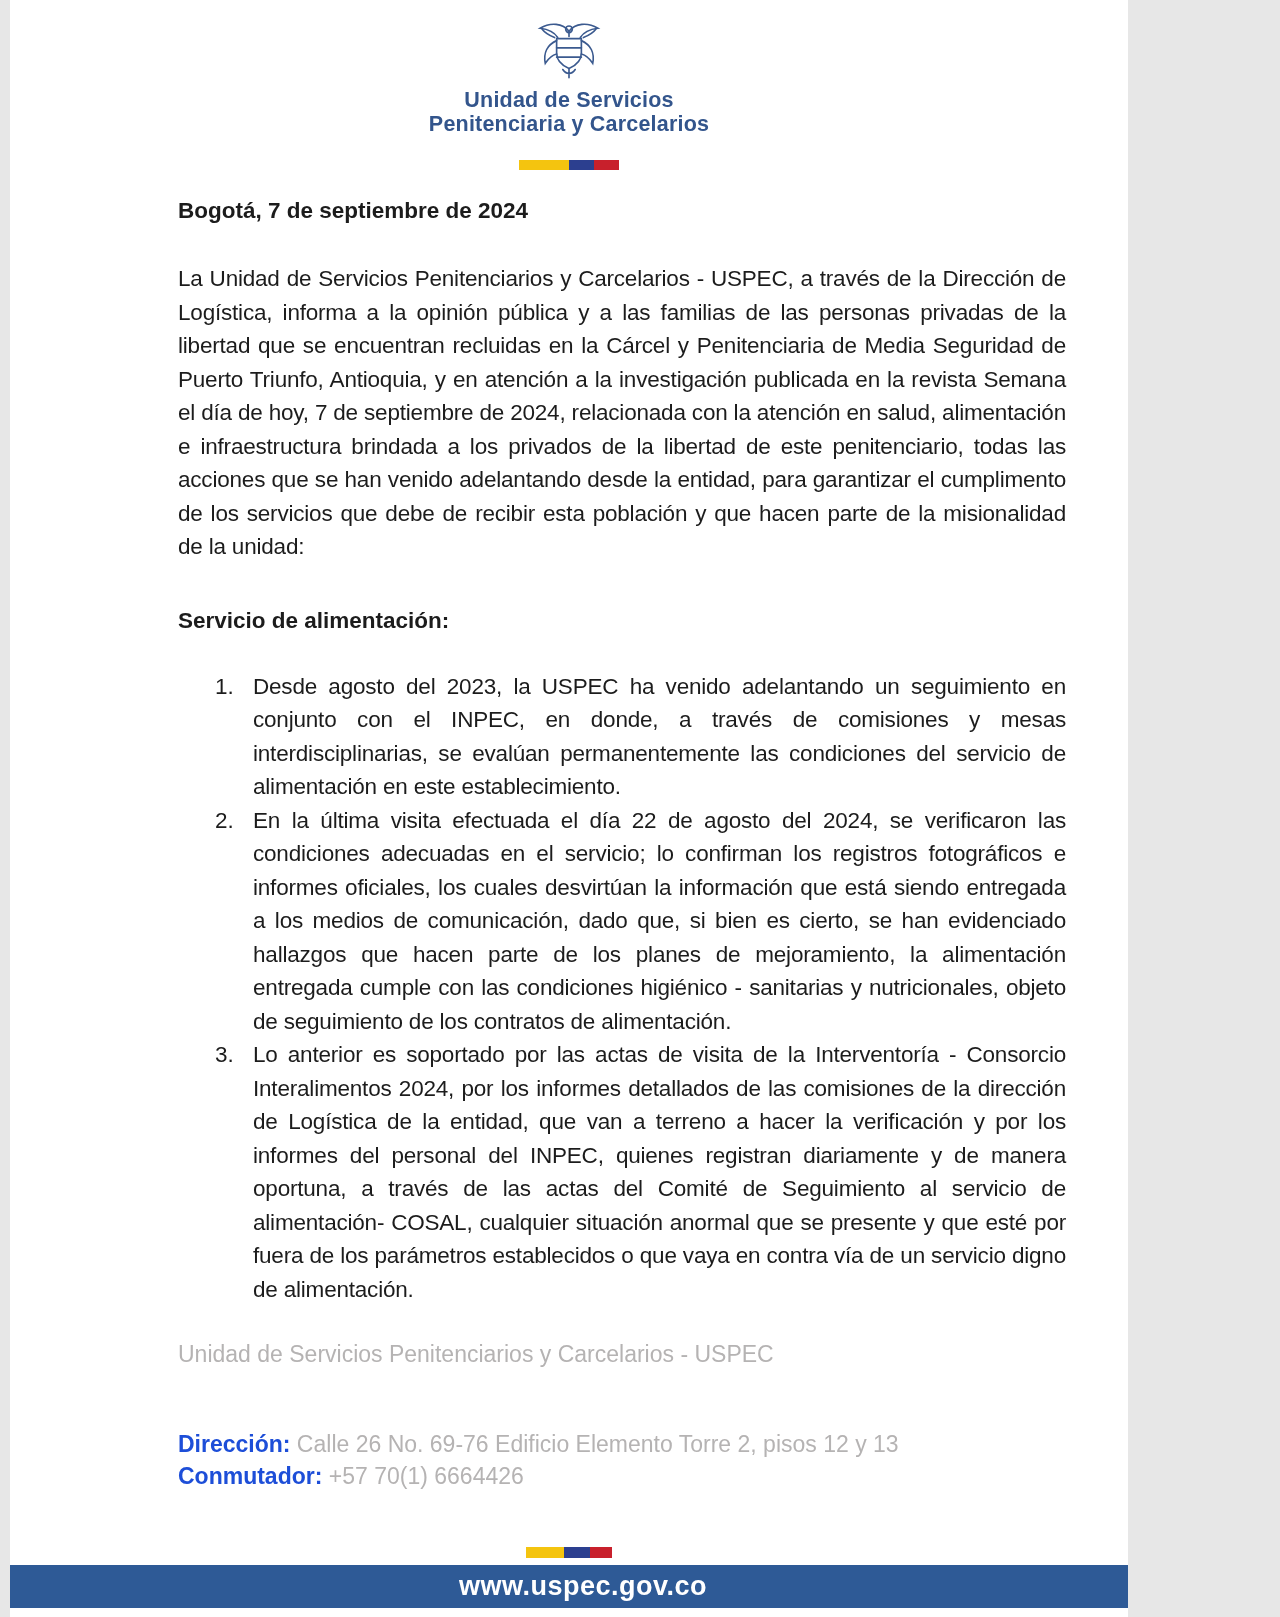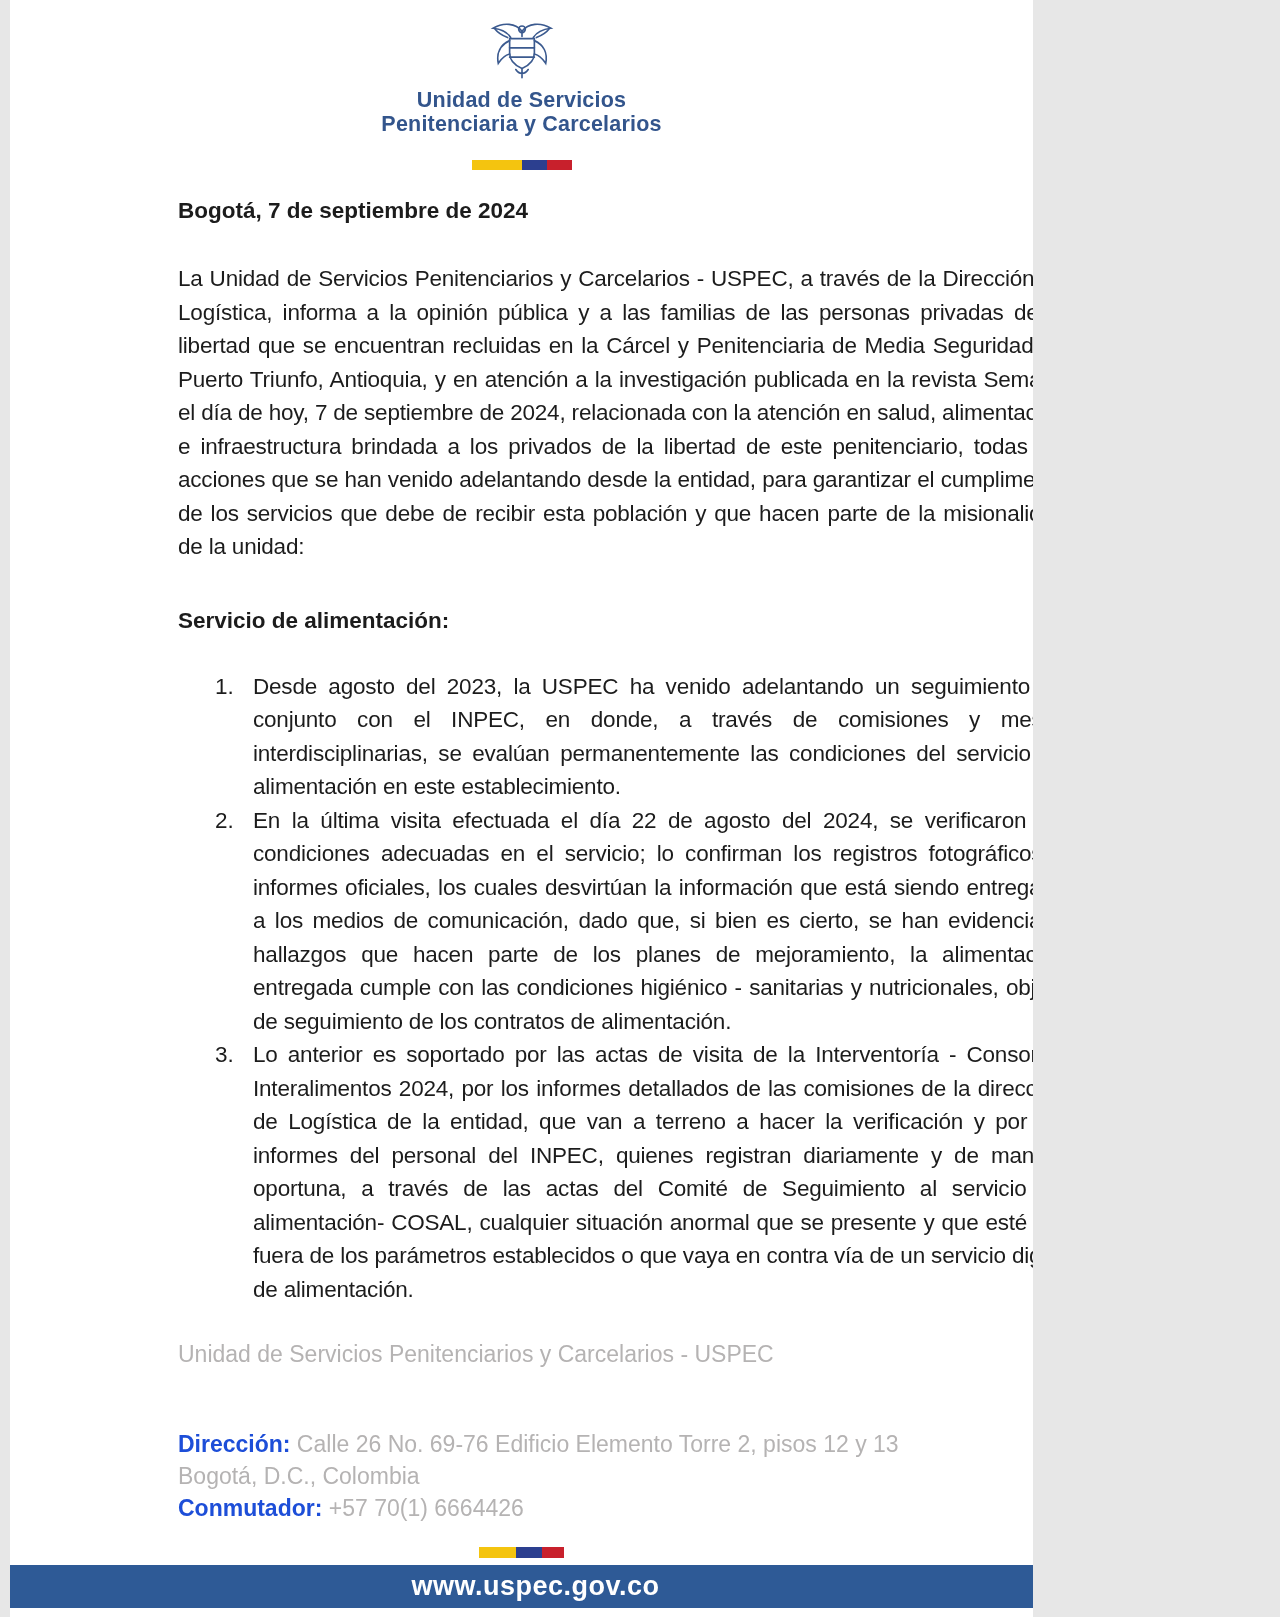--- a/index.html
+++ b/index.html
@@ -3,21 +3,21 @@
 <meta charset="utf-8">
 <style>
   * { margin:0; padding:0; box-sizing:border-box; }
   html,body { width:1280px; height:1617px; }
   body {
     background:#e7e7e7;
     font-family:"Liberation Sans", sans-serif;
     position:relative;
   }
   .page {
-    position:absolute; left:10px; top:0; width:1023px; height:1617px;
+    position:absolute; left:10px; top:0; width:1118px; height:1617px;
     background:#ffffff; overflow:hidden;
   }
   
   .header { text-align:center; padding-top:20px; }
   .crest { display:block; margin:0 auto; }
   .org-name {
     color:#33558c; font-weight:bold; font-size:21.5px; line-height:24px;
     letter-spacing:0.2px; margin-top:2px;
   }
   .flag-strip { display:inline-flex; height:10px; width:100px; margin-top:6px; }
@@ -118,21 +118,20 @@
       <div class="li">
         <span class="num">3.</span>
         <div class="body-text li-text">Lo anterior es soportado por las actas de visita de la Interventoría - Consorcio Interalimentos 2024, por los informes detallados de las comisiones de la dirección de Logística de la entidad, que van a terreno a hacer la verificación y por los informes del personal del INPEC, quienes registran diariamente y de manera oportuna, a través de las actas del Comité de Seguimiento al servicio de alimentación- COSAL, cualquier situación anormal que se presente y que esté por fuera de los parámetros establecidos o que vaya en contra vía de un servicio digno de alimentación.</div>
       </div>
     </div>
   </div>
 
   <div class="footer-info">
     <div class="footer-org">Unidad de Servicios Penitenciarios y Carcelarios - USPEC</div>
     <div><span class="footer-label">Dirección:</span><span> Calle 26 No. 69-76 Edificio Elemento Torre 2, pisos 12 y 13</span></div>
-    <div>Bogotá, D.C., Colombia</div>
     <div><span class="footer-label">Conmutador:</span><span> +57 70(1) 6664426</span></div>
   </div>
 
   <div class="bottom-flag">
     <div class="y"></div>
       <div class="b"></div>
       <div class="r"></div>
   </div>
   <div class="site-bar">
     <span>www.uspec.gov.co</span>

